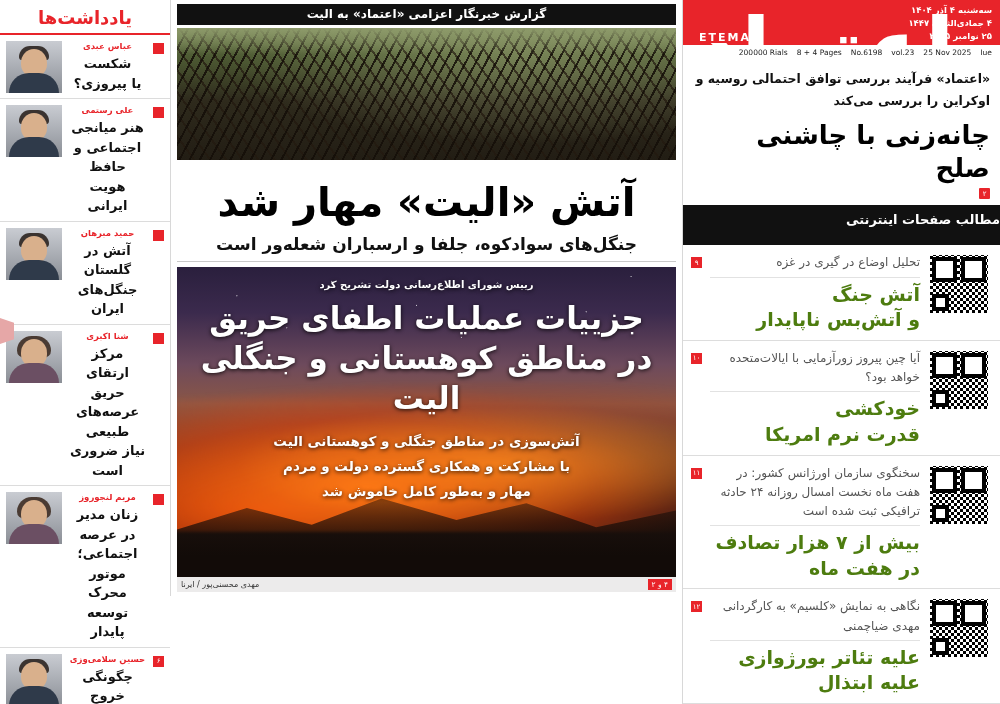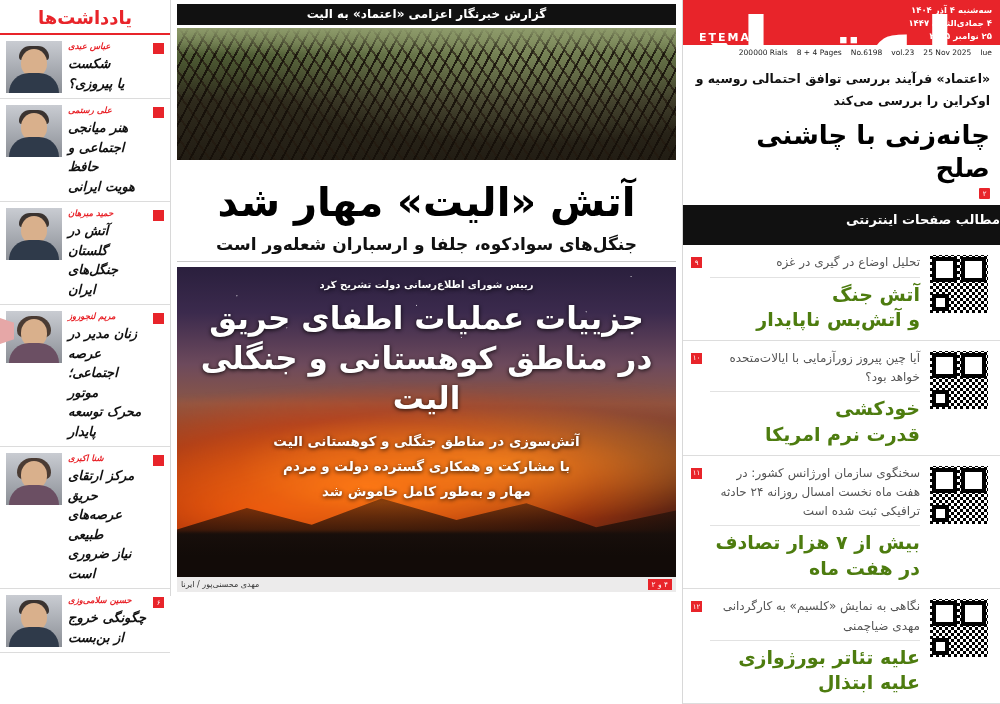--- a/index.html
+++ b/index.html
@@ -330,21 +330,21 @@
   }
   .notes-list { flex: 1; overflow: hidden; }
   .note {
     display: flex;
     flex-direction: row;
     gap: 6px;
     padding: 6px 6px 5px 6px;
     border-bottom: 1px solid #dcdcdc;
     align-items: flex-start;
   }
-  .note-text { flex: 1; text-align: left; font-style: italic; }
+  .note-text { flex: 1; text-align: center; }
   .note-author {
     font-size: 8.5px;
     color: #e8242a;
     font-weight: bold;
     margin-bottom: 3px;
   }
   .note-title {
     font-size: 13px;
     font-weight: bold;
     line-height: 1.5;
@@ -561,39 +561,39 @@
         <div class="note-photo m">
           <div class="hair"></div>
             <div class="face"></div>
             <div class="body"></div>
         </div>
       </div>
 
       <div class="note">
         <div class="note-num"></div>
         <div class="note-text">
+          <div class="note-author">شنا اکبری</div>
+          <div class="note-title" style="white-space:pre-line">مرکز ارتقای حریق
+عرصه‌های طبیعی
+نیاز ضروری است</div>
+        </div>
+        <div class="note-photo f">
+          <div class="hair"></div>
+            <div class="face"></div>
+            <div class="body"></div>
+        </div>
+      </div>
+
+      <div class="note">
+        <div class="note-num"></div>
+        <div class="note-text">
           <div class="note-author">مریم لنجوروز</div>
           <div class="note-title" style="white-space:pre-line">زنان مدیر در عرصه
 اجتماعی؛ موتور
 محرک توسعه پایدار</div>
-        </div>
-        <div class="note-photo f">
-          <div class="hair"></div>
-            <div class="face"></div>
-            <div class="body"></div>
-        </div>
-      </div>
-
-      <div class="note">
-        <div class="note-num"></div>
-        <div class="note-text">
-          <div class="note-author">شنا اکبری</div>
-          <div class="note-title" style="white-space:pre-line">مرکز ارتقای حریق
-عرصه‌های طبیعی
-نیاز ضروری است</div>
         </div>
         <div class="note-photo f">
           <div class="hair"></div>
             <div class="face"></div>
             <div class="body"></div>
         </div>
       </div>
 
       <div class="note">
         <div class="note-num">۶</div>

